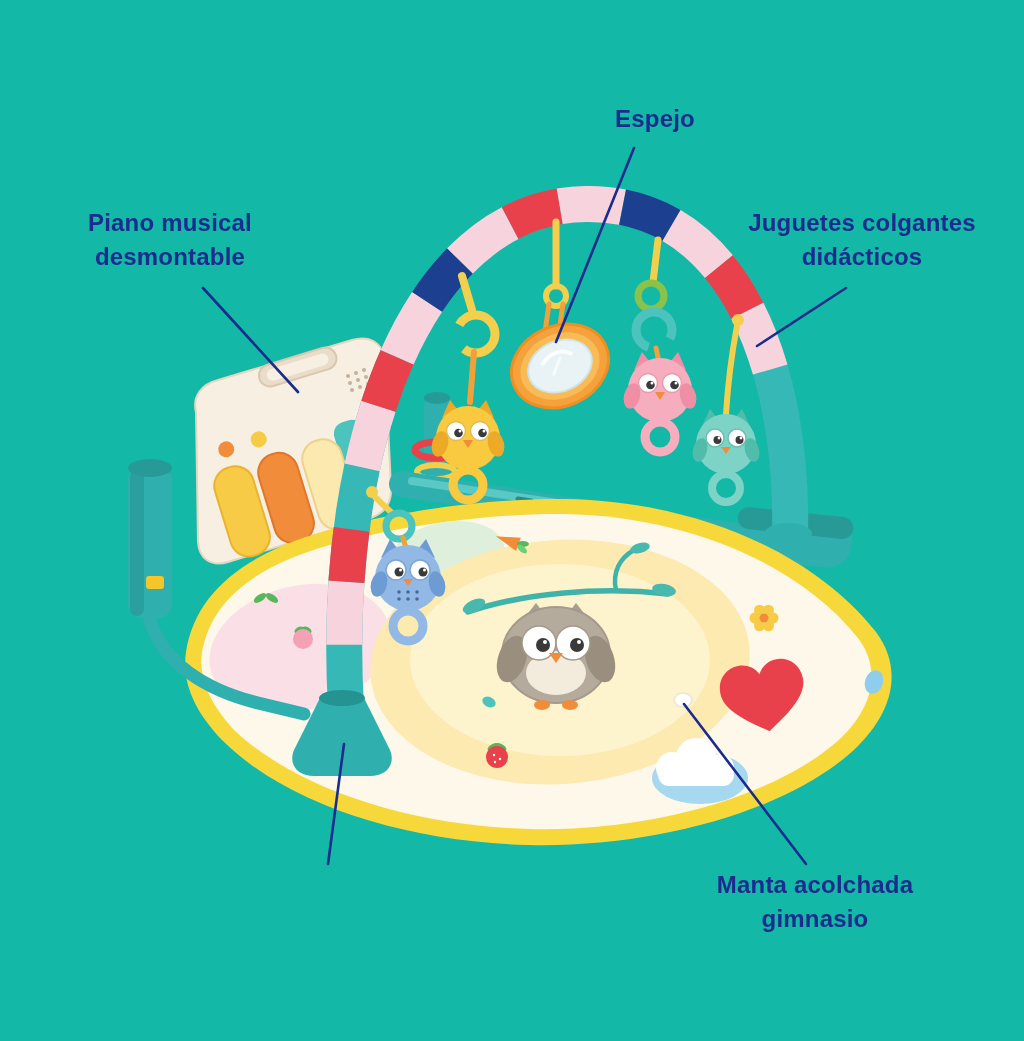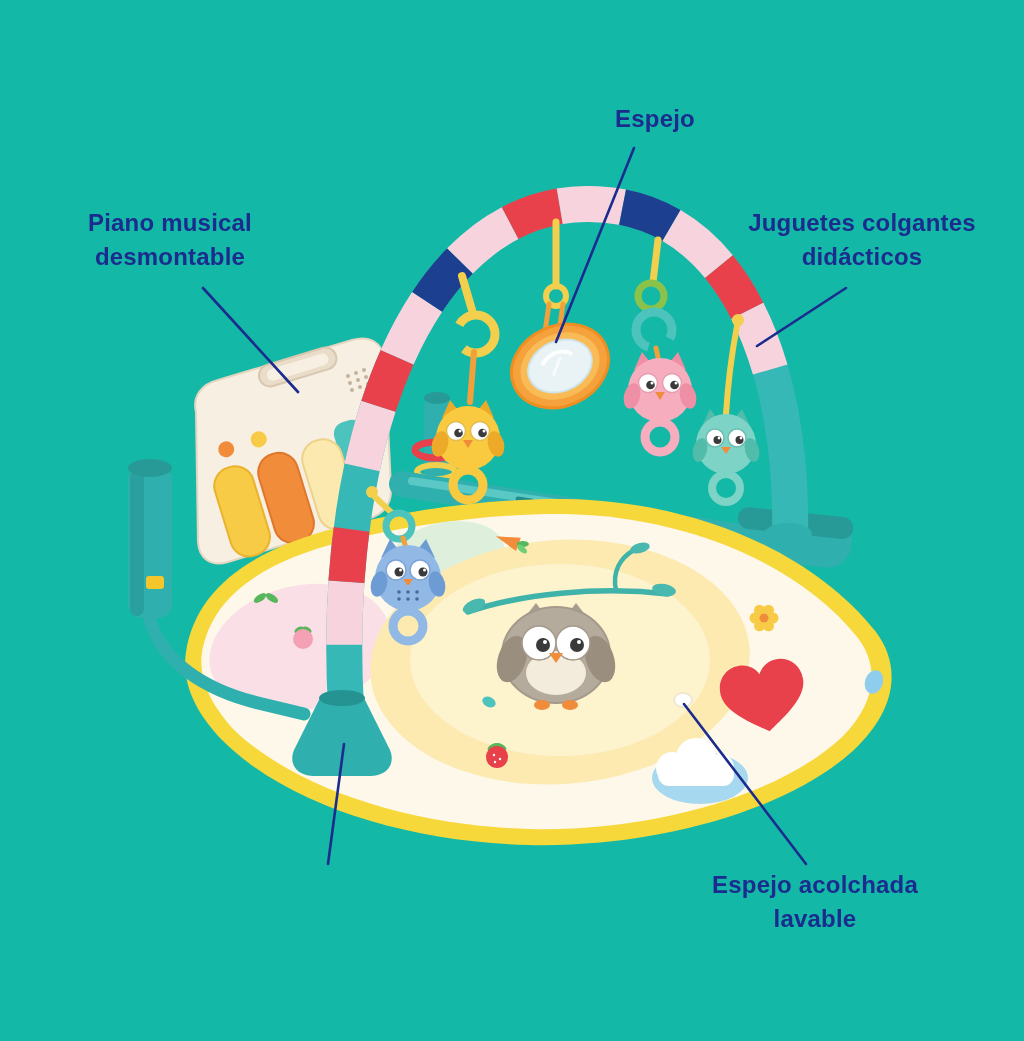--- a/index.html
+++ b/index.html
@@ -305,15 +305,15 @@
     <line x1="203" y1="288" x2="298" y2="392"></line>
     <line x1="846" y1="288" x2="757" y2="346"></line>
     <line x1="328" y1="864" x2="344" y2="744"></line>
     <line x1="806" y1="864" x2="684" y2="704"></line>
   </g>
 </svg>
 
   <div class="label" style="left:560px; top:102px; width:190px;">Espejo</div>
   <div class="label" style="left:62px; top:206px; width:216px;">Piano musical desmontable</div>
   <div class="label" style="left:733px; top:206px; width:258px;">Juguetes colgantes didácticos</div>
-  <div class="label" style="left:688px; top:868px; width:254px;">Espejo acolchada lavable</div>
+  <div class="label" style="left:688px; top:868px; width:254px;">Manta acolchada gimnasio</div>
 
 </div>
 
 </body></html>

